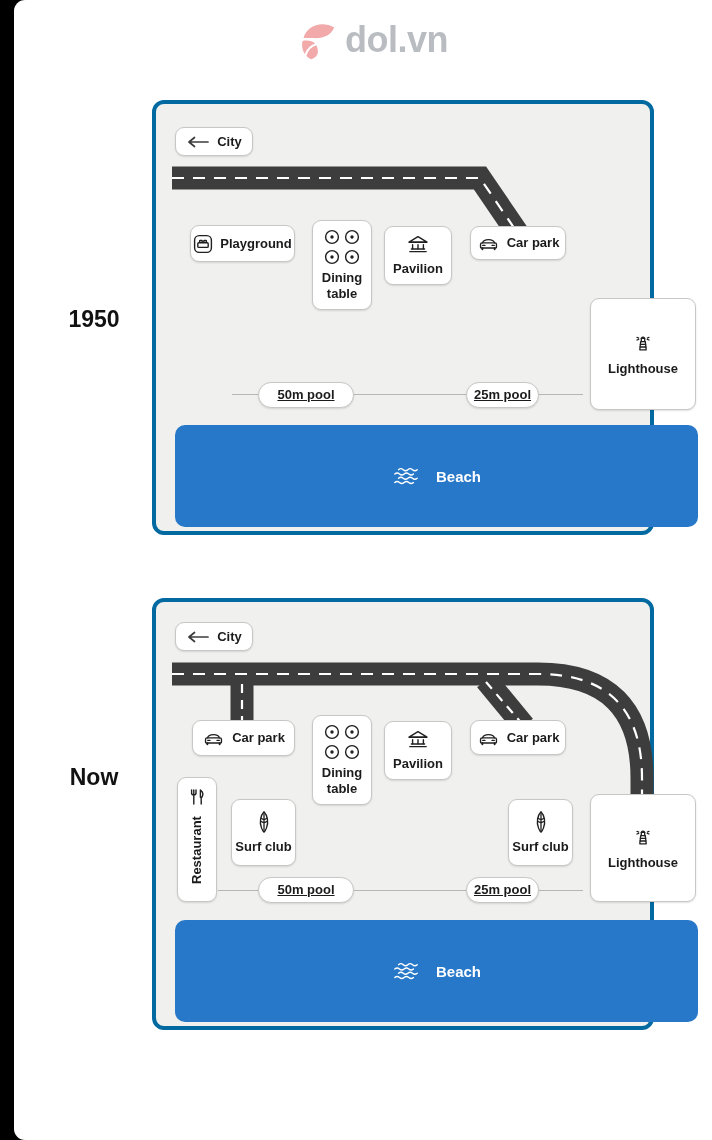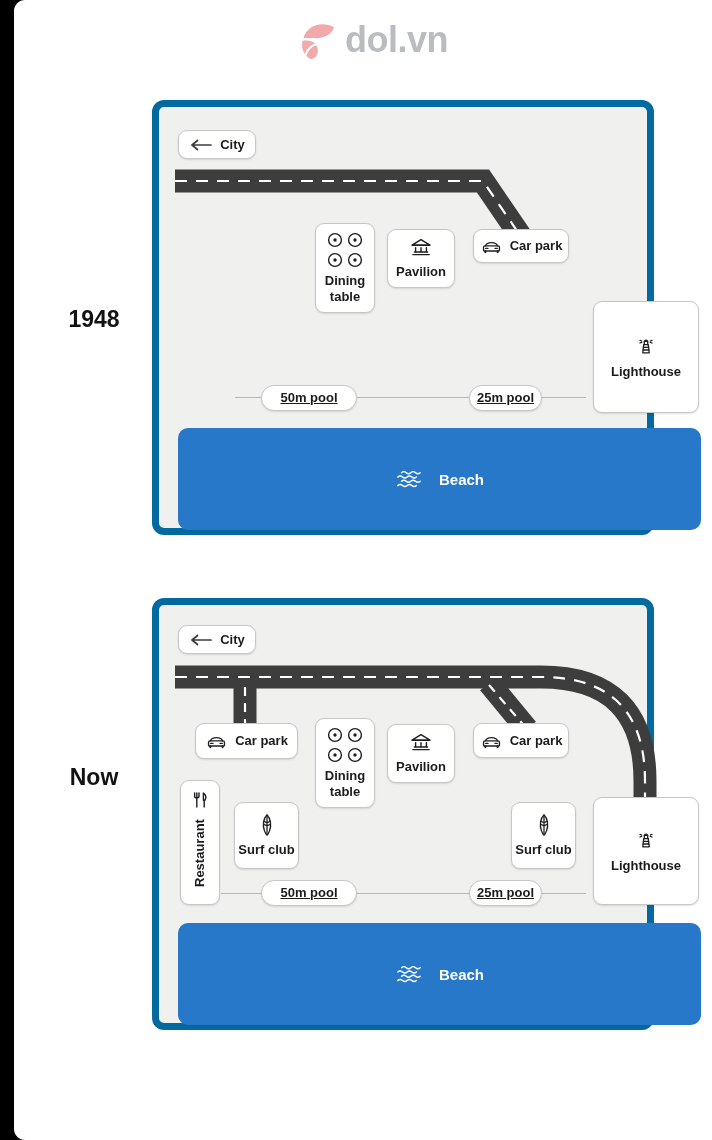--- a/index.html
+++ b/index.html
@@ -11,21 +11,21 @@
   }
   
   .logo{position:absolute;top:12px;left:0;width:100%;height:56px;
     display:flex;align-items:center;justify-content:center;gap:7px;}
   .logo-text{font-size:36px;font-weight:bold;color:#b9bcc0;letter-spacing:-.5px;}
   
   .era{position:absolute;left:36px;width:88px;text-align:center;
     font-size:23px;font-weight:bold;color:#121212;}
   
   .panel{position:absolute;left:138px;width:502px;background:#f0f0ee;
-    border:7px solid #0369a1;border-radius:12px;box-sizing:border-box;}
+    border:4px solid #0369a1;border-radius:12px;box-sizing:border-box;}
   .roads{position:absolute;left:0;top:0;}
   .road{fill:none;stroke:#3d3d3d;stroke-width:23;stroke-linejoin:miter;}
   .dash{fill:none;stroke:#ffffff;stroke-width:2.2;stroke-dasharray:12 9;}
   .dash.short{stroke-dasharray:9 7;}
   
   .card{position:absolute;background:#fff;border:1px solid #c7c7c5;border-radius:9px;
     box-shadow:0 1px 2px rgba(0,0,0,.12);display:flex;align-items:center;
     justify-content:center;box-sizing:border-box;color:#1b1b1b;
     font-size:13px;font-weight:bold;line-height:1.2;}
   .card.row{flex-direction:row;gap:7px;}
@@ -100,36 +100,42 @@
 
   <div class="logo">
     <svg class="ic" width="46" height="46" viewBox="0 0 48 48">
       <path d="M12 22 C16 8 32 4 44 11 C41 19 32 23 22 22 C18 21.6 14.5 22 12 22 Z" fill="#f1a9aa"></path>
       <path d="M11 25 C20 23 27 27 27 36 C27 40 24 43 20 44 C13 41 9 33 11 25 Z" fill="#f1a9aa"></path>
       <path d="M14 40 C16 34 20 30 25 28.5" stroke="#fff" stroke-width="2.2" fill="none" stroke-linecap="round"></path>
     </svg>
     <span class="logo-text">dol.vn</span>
   </div>
 
-  <div class="era" style="top:306px;">1948</div>
+  <div class="era" style="top:306px;">1950</div>
   <div class="era" style="top:764px;">Now</div>
 
   <section class="panel" style="top:100px;height:435px;">
     <svg class="roads" width="554" height="435" viewBox="0 0 554 435">
       <path class="road" d="M16 74 H324 L369 140"></path>
       <path class="dash" d="M16 74 H324 L369 140"></path>
     </svg>
 
     <div class="card row" style="left:19px;top:23px;width:78px;height:29px;">
       <svg class="ic" width="24" height="12" viewBox="0 0 24 12">
           <use href="#sym-arrow"></use>
         </svg>
       <span>City</span>
     </div>
 
+    <div class="card row" style="left:34px;top:121px;width:105px;height:37px;">
+      <svg class="ic" width="20" height="20" viewBox="0 0 20 20">
+          <use href="#sym-brick"></use>
+        </svg>
+      <span>Playground</span>
+    </div>
 
     <div class="card col" style="left:156px;top:116px;width:60px;height:90px;">
       <div class="tables">
         <svg class="ic" width="16" height="16" viewBox="0 0 16 16">
             <use href="#sym-table"></use>
           </svg>
         <svg class="ic" width="16" height="16" viewBox="0 0 16 16">
             <use href="#sym-table"></use>
           </svg>
         <svg class="ic" width="16" height="16" viewBox="0 0 16 16">

